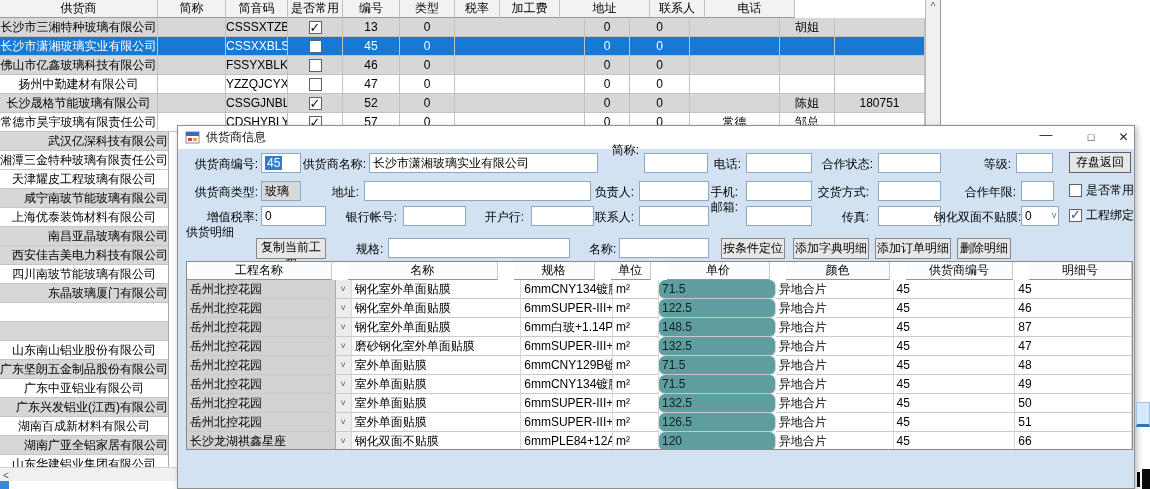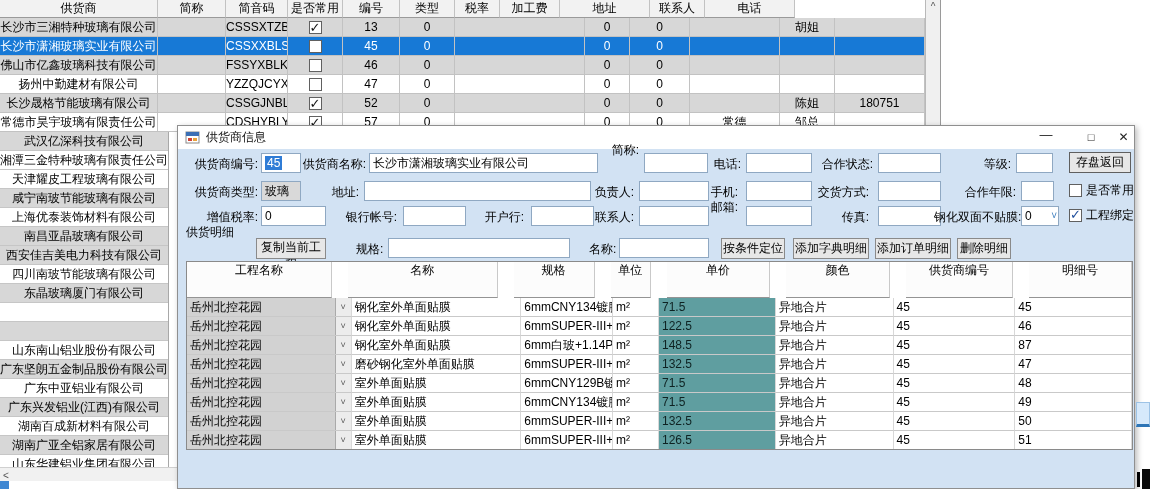--- a/index.html
+++ b/index.html
@@ -18,21 +18,21 @@
   .bgrow.sel { background:#1779d6; color:#fff; }
   .cbcell { display:flex; align-items:center; justify-content:center; }
   .cb { display:inline-block; width:13px; height:13px; background:#fff; border:1px solid #606060; position:relative; }
   .cb.checked::after { content:"✓"; position:absolute; left:0px; top:-3px; font-size:13px; color:#111; }
   .vscroll { position:absolute; right:0; top:0; width:15px; height:131px; background:#f0f0f0; border-left:1px solid #b9b9b9; text-align:center; }
   .vscroll .arr { display:block; font-size:10px; color:#555; line-height:14px; }
 
   
   .left-list { position:absolute; left:0; top:132px; width:169px; height:335px; overflow:hidden; border-right:1px solid #a8a8a8; background:#fff; }
   .litem { height:19px; line-height:18px; text-align:center; border-bottom:1px solid #c6c6c6; white-space:nowrap; overflow:hidden; background:#fff; }
-  .litem.alt { background:#d7d7d7; }
+  .litem.alt { background:#d7d7d7;text-align:right; }
 
   .hscroll { position:absolute; left:0; top:467px; width:177px; height:14px; background:#f1f1f1; border-top:1px solid #d0d0d0; }
   .hscroll span { font-size:10px; color:#555; line-height:13px; padding-left:3px; }
   .blue-corner { position:absolute; left:0; top:481px; width:9px; height:8px; background:#3f87d2; }
 
   
   .dialog { position:absolute; left:177px; top:125px; width:958px; height:364px; background:#d2e2f3; border:1px solid #8f8f8f; box-shadow:2px 2px 6px rgba(0,0,0,.28); }
   .titlebar { position:absolute; left:0; top:0; width:100%; height:23px; background:#fff; display:flex; align-items:center; }
   .titlebar .ticon { margin:0 6px 0 7px; display:inline-flex; }
   .ttext { font-size:12px; color:#111; }
@@ -49,25 +49,25 @@
   .wbtn.save { border-color:#5f5f5f; }
   .cbwrap { position:absolute; display:flex; align-items:center; gap:4px; white-space:nowrap; }
   .cbwrap .cb.checked::after { color:#1f4e9c; }
   .dd { display:flex; justify-content:space-between; padding-right:1px; }
   .dd .ddarrow { color:#3f7fbf; font-size:10px; line-height:18px; }
 
   .section-lbl { position:absolute; left:8px; top:98px; }
 
   
   .grid { position:absolute; left:8px; top:135px; width:947px; height:189px; background:#fff; border:1px solid #8a8a8a; overflow:hidden; }
-  .ghead { display:flex; height:36px;gap:16px; }
+  .ghead { display:flex; height:18px;gap:16px; }
   .ghc { background:#fcfcfc; border-right:1px solid #c9c9c9; border-bottom:1px solid #949494; text-align:center; line-height:17px; white-space:nowrap; overflow:hidden; }
   .grow { display:flex; height:19px; }
   .gc { border-right:1px solid #d8d8d8; border-bottom:1px solid #c9c9c9; line-height:18px; padding:0 3px; white-space:nowrap; overflow:hidden; }
-  .gc.price { background:#5f9ea0; color:#0e2222; }
+  .gc.price { background:#5f9ea0; color:#0e2222;border-radius:6px; }
   .combo { display:flex; justify-content:space-between; background:#d2d2d2; padding:0; }
   .combo .ct { padding:0 3px; overflow:hidden; white-space:nowrap; }
   .combo .cbtn { width:16px; background:#ececec; border-left:1px solid #aaa; color:#555; font-size:9px; text-align:center; line-height:18px; flex:none; }
 
   .footer-area { position:absolute; left:1px; top:324px; width:955px; height:39px; background:#f6f4f1; }
   .price-dict { position:absolute; left:0; top:11px; width:100%; text-align:center; color:#c7483f; font-size:13px; letter-spacing:2px; }
 
   
   .edge-bluebox { position:absolute; left:1136px; top:402px; width:14px; height:25px; background:#d6e9fb; border:1px solid #9dc3e6; border-bottom:3px solid #2e75b6; }
   .mark-a { position:absolute; left:1137px; top:472px; width:3px; height:15px; background:#000; }

